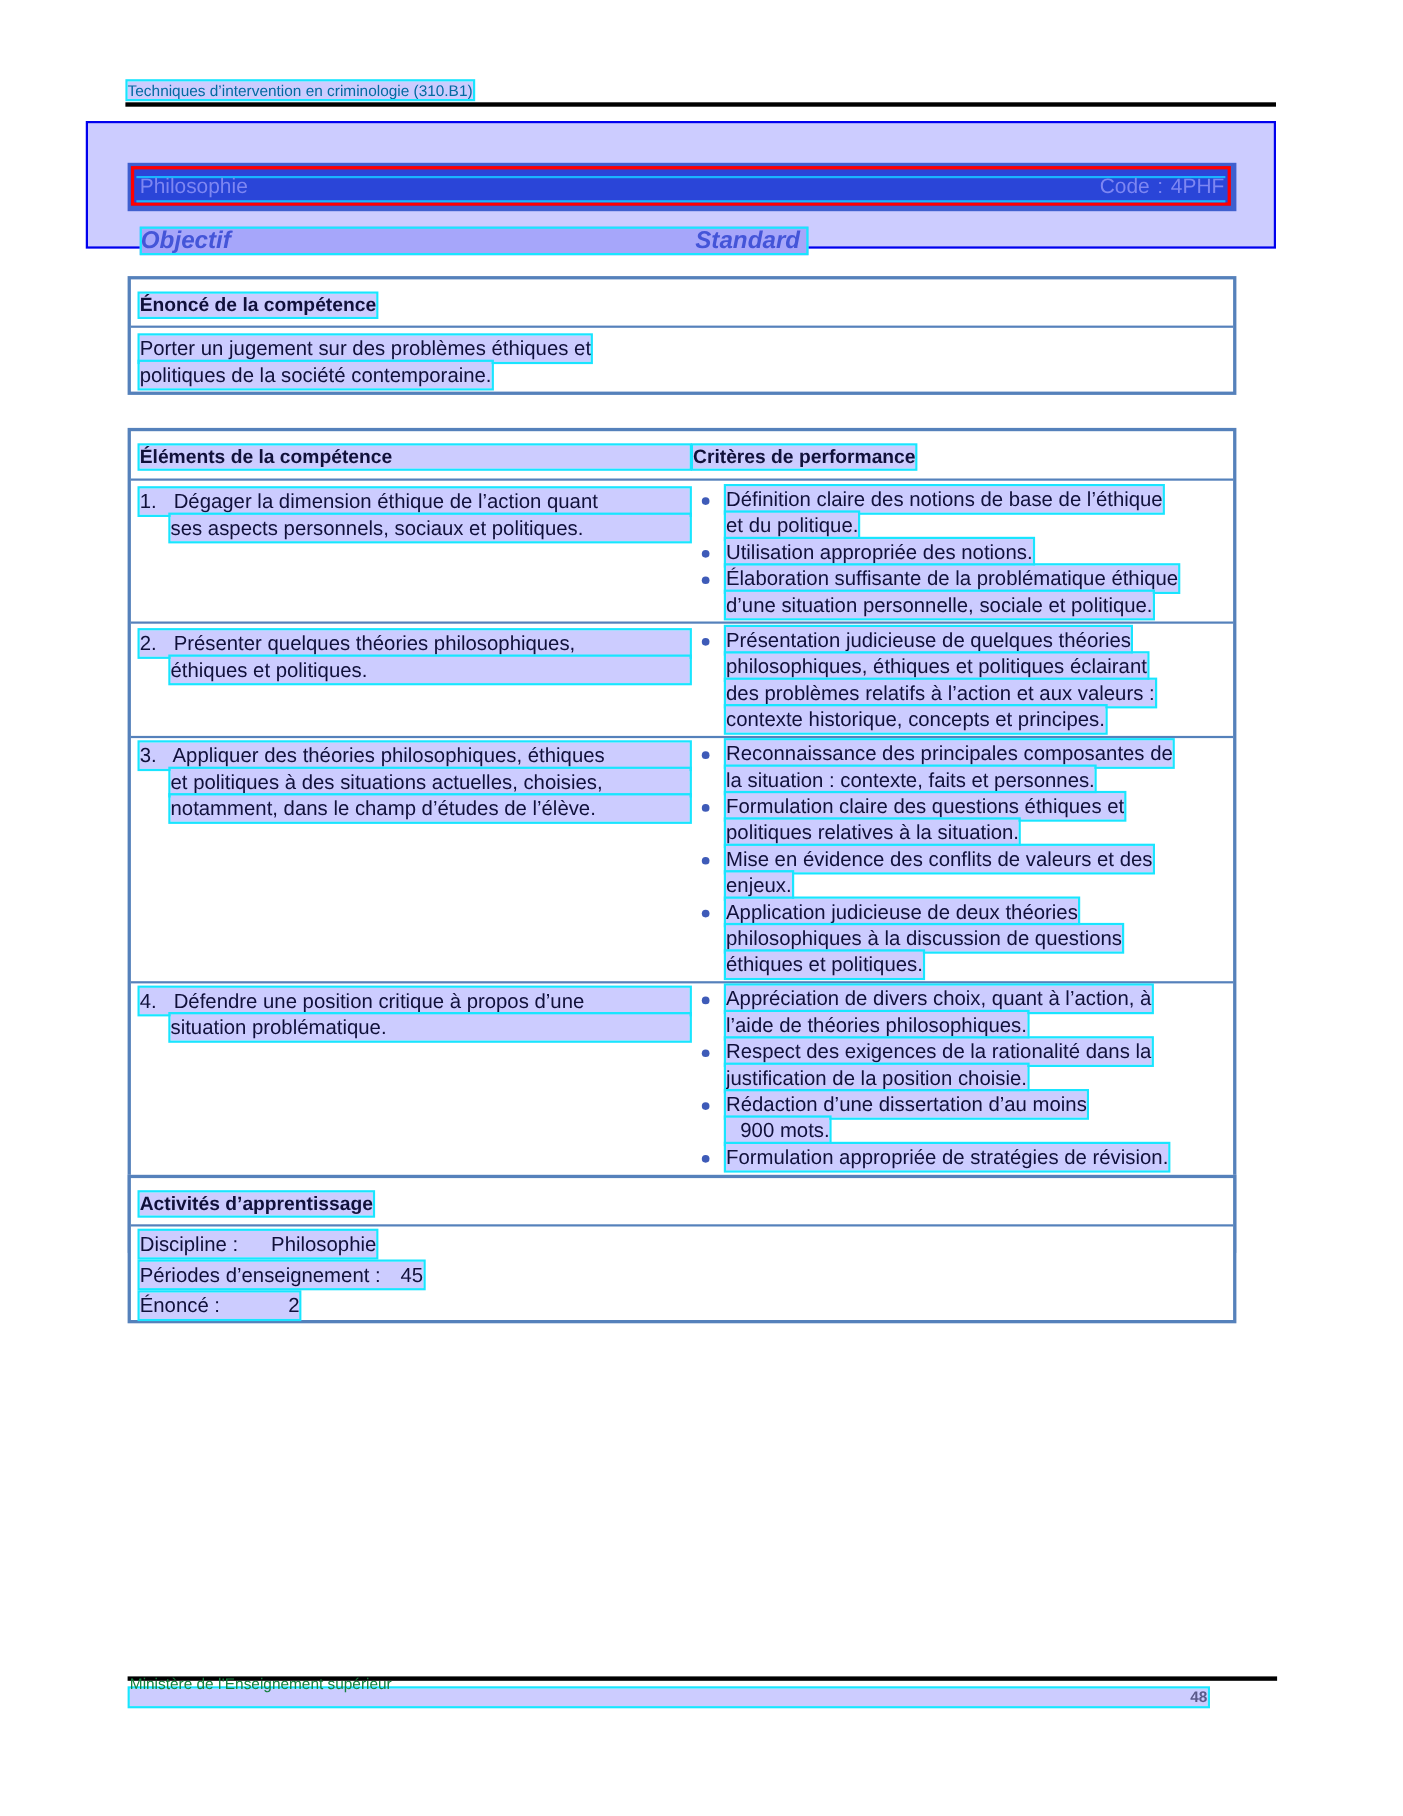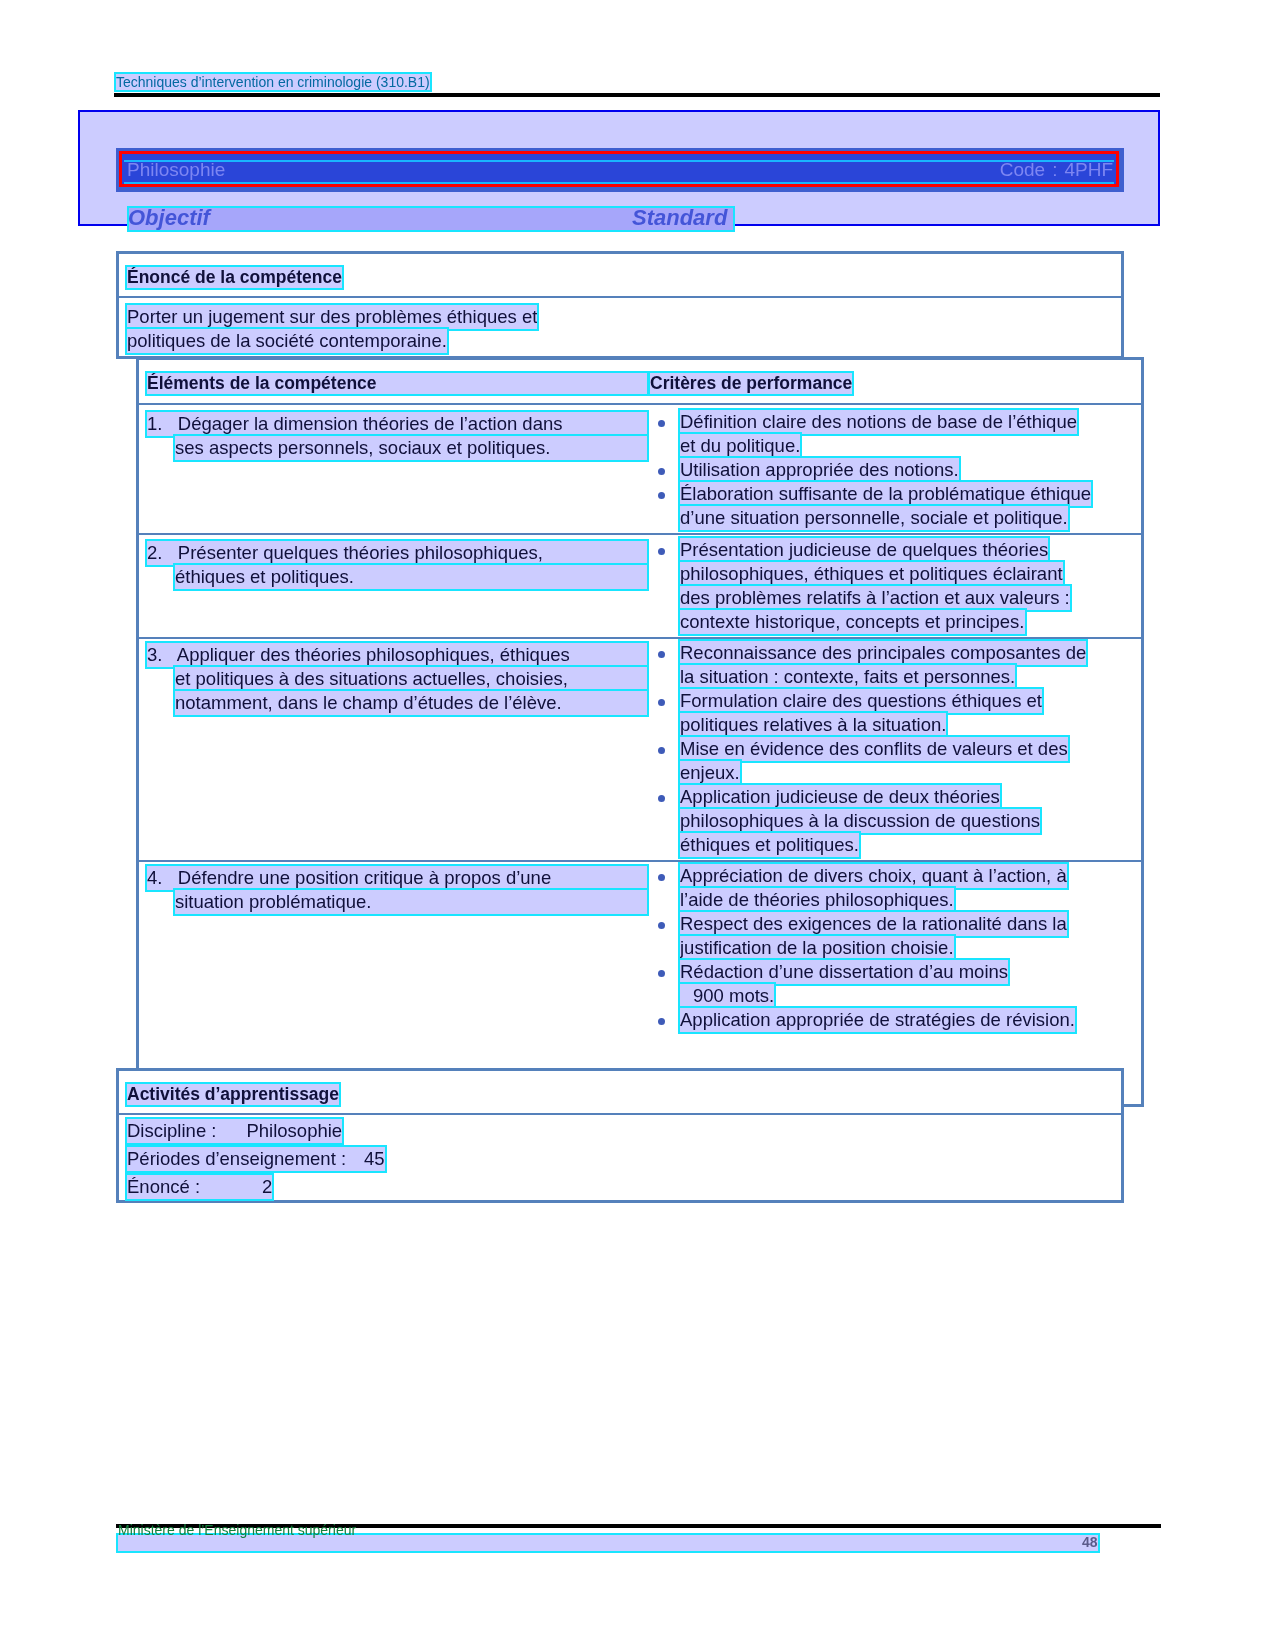--- a/index.html
+++ b/index.html
@@ -24,21 +24,21 @@
     .standard { left: 632px; top: 205px; font-size: 22px; font-style: italic; font-weight: bold; color: #4455d8; }
 
     
     .box { position: absolute; border: 3px solid #5581bb; box-sizing: border-box; background: #fff; }
     .box .sep { position: absolute; left: 0; right: 0; height: 2px; background: #5581bb; }
     .hl { background: #ccccff; outline: 2px solid #19e5ff; }
     .hdr { position: absolute; font-size: 17.5px; font-weight: bold; color: #10103a; }
     .txt { position: absolute; font-size: 18.5px; color: #10103a; line-height: 24px; }
 
     .enonce-box { left: 116px; top: 251px; width: 1008px; height: 108px; }
-    .elements-box { left: 116px; top: 357px; width: 1008px; height: 750px; margin-left: 20px; }
+    .elements-box { left: 116px; top: 389px; width: 1008px; height: 750px; }
     .activites-box { left: 116px; top: 1068px; width: 1008px; height: 135px; }
 
     .bullet { position: absolute; width: 7px; height: 7px; border-radius: 50%; background: #3e5bb8; }
 
     
     .foot-rule { left: 116px; top: 1524px; width: 1045px; height: 4px; background: #000; }
     .foot-left { left: 118px; top: 1522px; font-size: 14px; color: #15803d; }
     .foot-right { left: 1082px; top: 1534px; font-size: 14px; color: #5a5a8a; font-weight: bold; }
     .foot-hl { left: 118px; top: 1535px; width: 980px; height: 16px; background: #ccccff; outline: 2px solid #19e5ff; }
   </style>
@@ -68,21 +68,21 @@
   <div class="txt hl" style="left:8px; top:51px;">Porter un jugement sur des problèmes éthiques et</div>
   <div class="txt hl" style="left:8px; top:75px;">politiques de la société contemporaine.</div>
 </div>
 
 <div class="box elements-box">
   <div class="hdr hl" style="left:8px; top:13px; width:500px;">Éléments de la compétence</div>
   <div class="hdr hl" style="left:511px; top:13px;">Critères de performance</div>
   <div class="sep" style="top:43px;"></div>
 
   <div>
-    <div class="txt hl" style="left:8px; top:52px; width:500px;"><span>1.</span>&nbsp;&nbsp; <span>Dégager la dimension théories de l’action dans</span></div>
+    <div class="txt hl" style="left:8px; top:52px; width:500px;"><span>1.</span>&nbsp;&nbsp; <span>Dégager la dimension éthique de l’action quant</span></div>
     <div class="txt hl" style="left:36px; top:76px; width:472px;">ses aspects personnels, sociaux et politiques.</div>
 
     <div class="bullet" style="left:519px; top:60px;"></div>
     <div class="txt hl" style="left:541px; top:50px;">Définition claire des notions de base de l’éthique</div>
     <div class="txt hl" style="left:541px; top:74px;">et du politique.</div>
     <div class="bullet" style="left:519px; top:108px;"></div>
     <div class="txt hl" style="left:541px; top:98px;">Utilisation appropriée des notions.</div>
     <div class="bullet" style="left:519px; top:132px;"></div>
     <div class="txt hl" style="left:541px; top:122px;">Élaboration suffisante de la problématique éthique</div>
     <div class="txt hl" style="left:541px; top:146px;">d’une situation personnelle, sociale et politique.</div>
@@ -129,21 +129,21 @@
     <div class="bullet" style="left:519px; top:514px;"></div>
     <div class="txt hl" style="left:541px; top:504px;">Appréciation de divers choix, quant à l’action, à</div>
     <div class="txt hl" style="left:541px; top:528px;">l’aide de théories philosophiques.</div>
     <div class="bullet" style="left:519px; top:562px;"></div>
     <div class="txt hl" style="left:541px; top:552px;">Respect des exigences de la rationalité dans la</div>
     <div class="txt hl" style="left:541px; top:576px;">justification de la position choisie.</div>
     <div class="bullet" style="left:519px; top:610px;"></div>
     <div class="txt hl" style="left:541px; top:600px;">Rédaction d’une dissertation d’au moins</div>
     <div class="txt hl" style="left:541px; top:624px;padding-left:13px;">900 mots.</div>
     <div class="bullet" style="left:519px; top:658px;"></div>
-    <div class="txt hl" style="left:541px; top:648px;">Application appropriée de stratégies de révision.</div>
+    <div class="txt hl" style="left:541px; top:648px;">Formulation appropriée de stratégies de révision.</div>
   </div>
 </div>
 
 <div class="box activites-box">
   <div class="hdr hl" style="left:8px; top:13px;">Activités d’apprentissage</div>
   <div class="sep" style="top:42px;"></div>
   <div class="txt hl" style="left:8px; top:48px;">
     <span>Discipline :</span><span style="display:inline-block;width:30px;"></span><span>Philosophie</span>
   </div>
   <div class="txt hl" style="left:8px; top:76px;">

